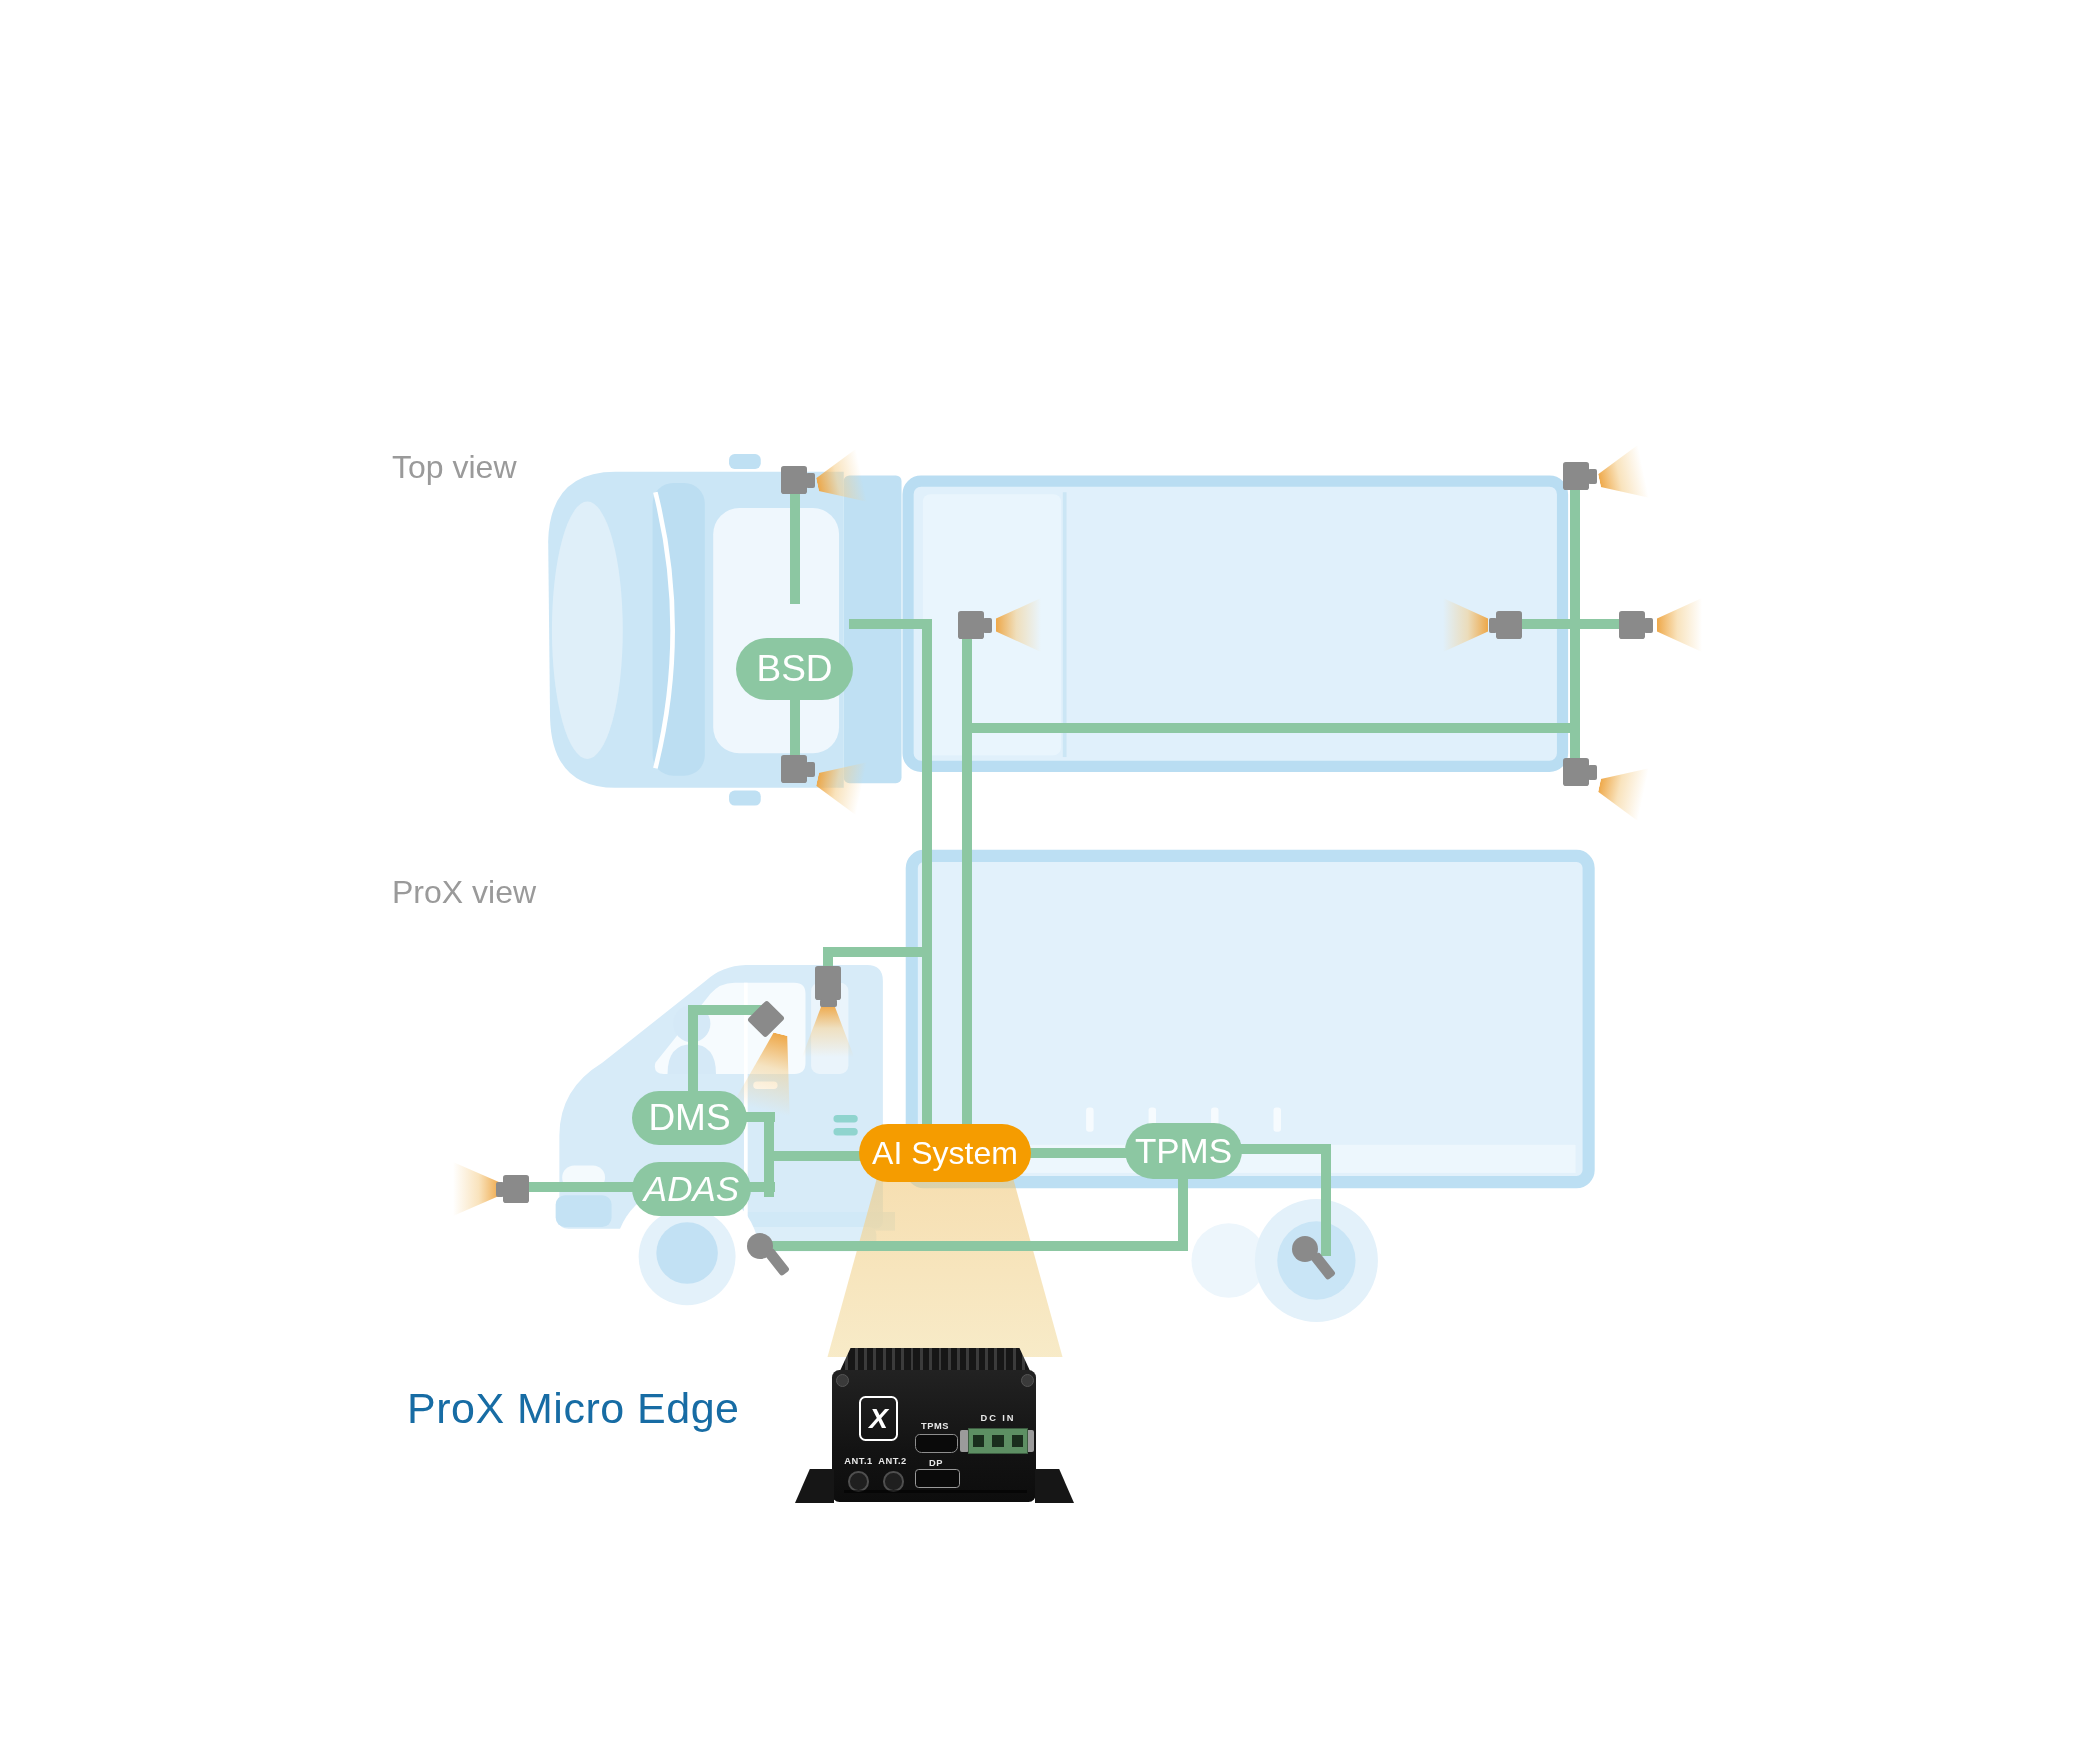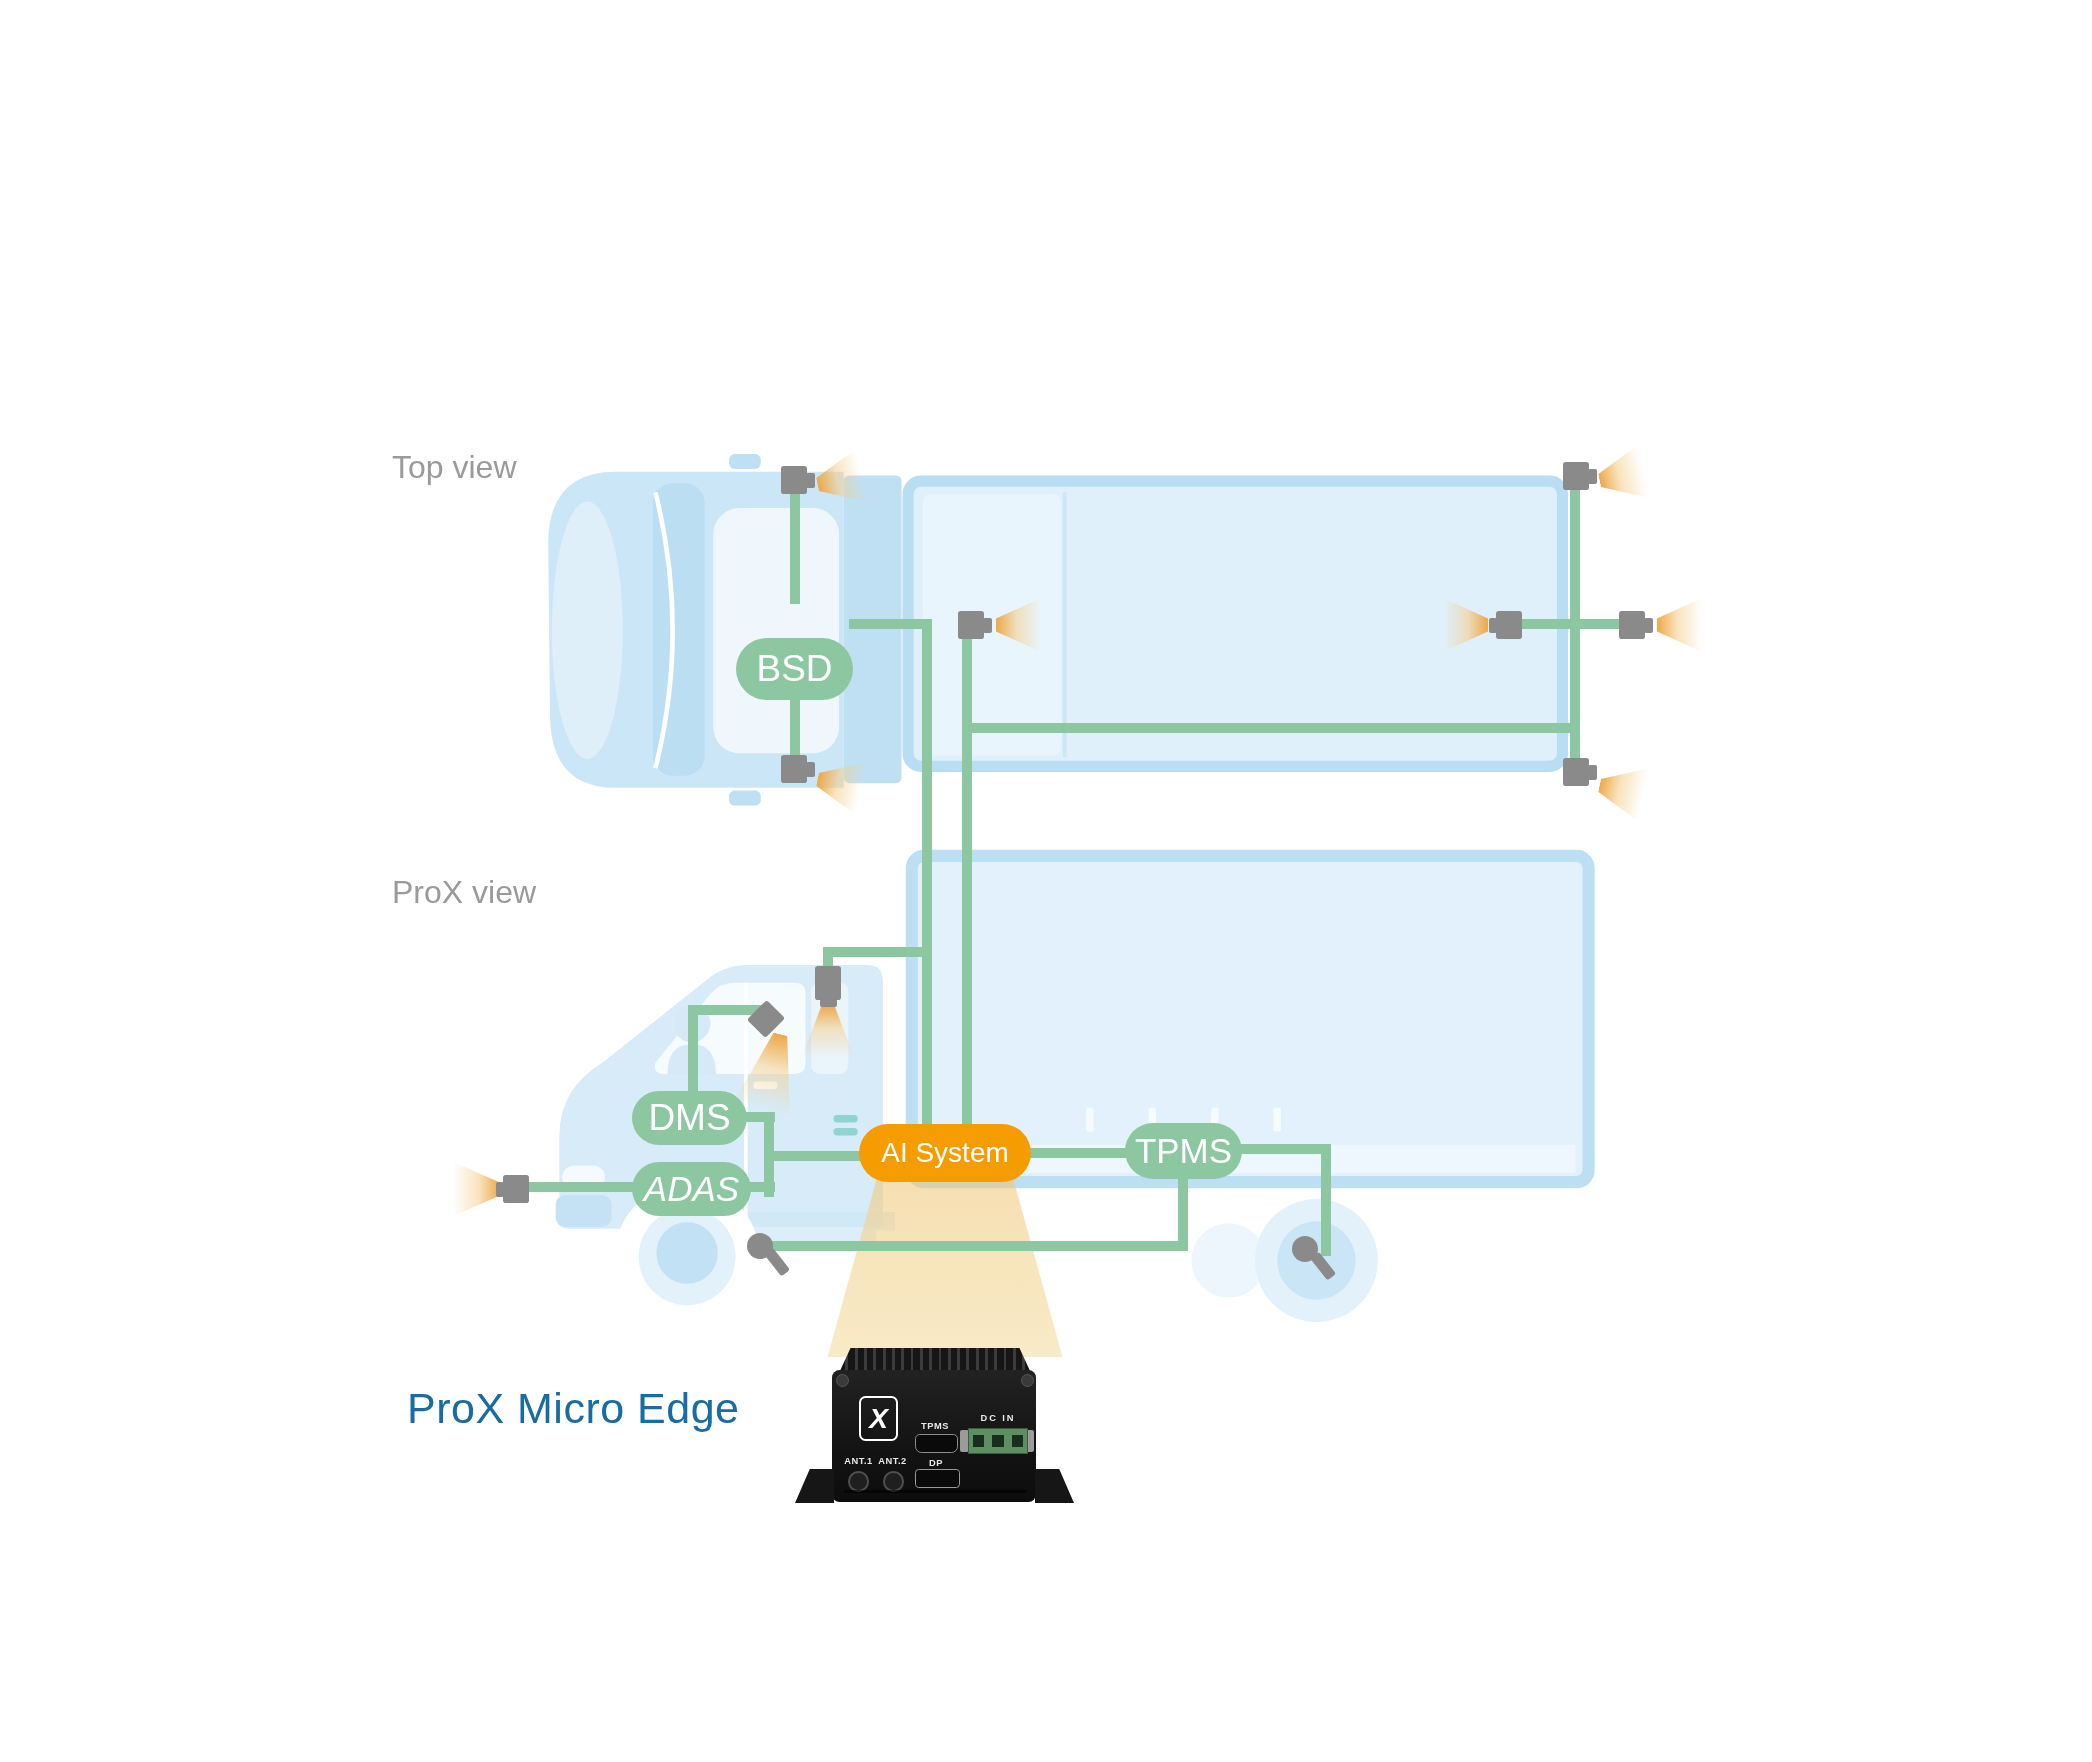--- a/index.html
+++ b/index.html
@@ -185,21 +185,21 @@
   <div class="cam rot" style="left:753px;top:1005px;"></div>
 
   <div class="sensor-head" style="left:747px;top:1233px;"></div>
   <div class="sensor-stem" style="left:763px;top:1251px;"></div>
   <div class="sensor-head" style="left:1292px;top:1236px;"></div>
   <div class="sensor-stem" style="left:1309px;top:1255px;"></div>
 
   <div class="pill" style="left:736px;top:606px;width:117px;height:62px;font-size:37px;margin-top:32px;">BSD</div>
   <div class="pill" style="left:632px;top:1091px;width:115px;height:54px;font-size:37px;">DMS</div>
   <div class="pill" style="left:632px;top:1162px;width:119px;height:54px;font-size:35px;font-style:italic;">ADAS</div>
-  <div class="pill orange" style="left:859px;top:1124px;width:172px;height:58px;font-size:28px;">AI System</div>
+  <div class="pill orange" style="left:859px;top:1124px;width:172px;height:58px;font-size:32px;">AI System</div>
   <div class="pill" style="left:1125px;top:1123px;width:117px;height:56px;font-size:35px;">TPMS</div>
 
   <div class="beam"></div>
 
   <div class="dev-fins"></div>
   <div class="dev-body"></div>
   <div class="dev-bracket bl"></div>
   <div class="dev-bracket br"></div>
   <div class="dev-screw" style="left:836px;top:1374px;"></div>
   <div class="dev-screw" style="left:1021px;top:1374px;"></div>

